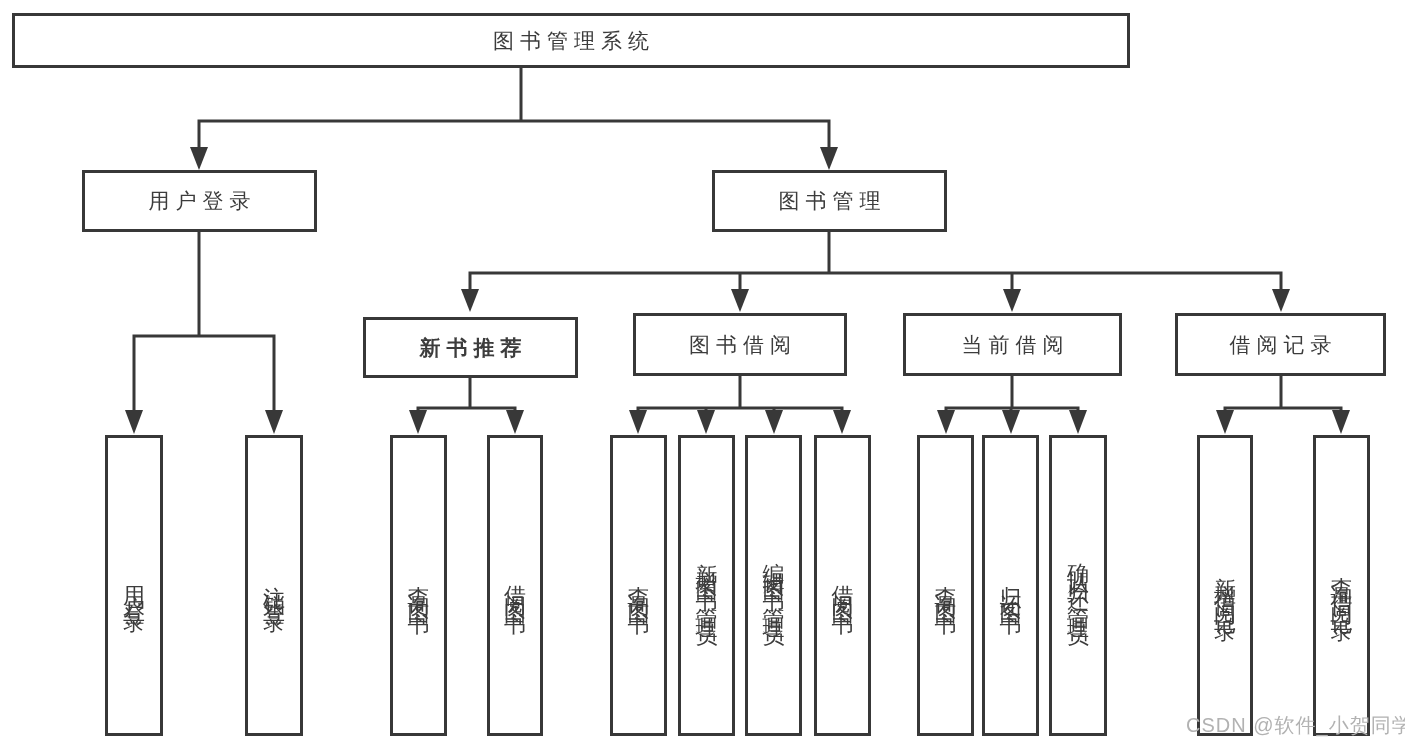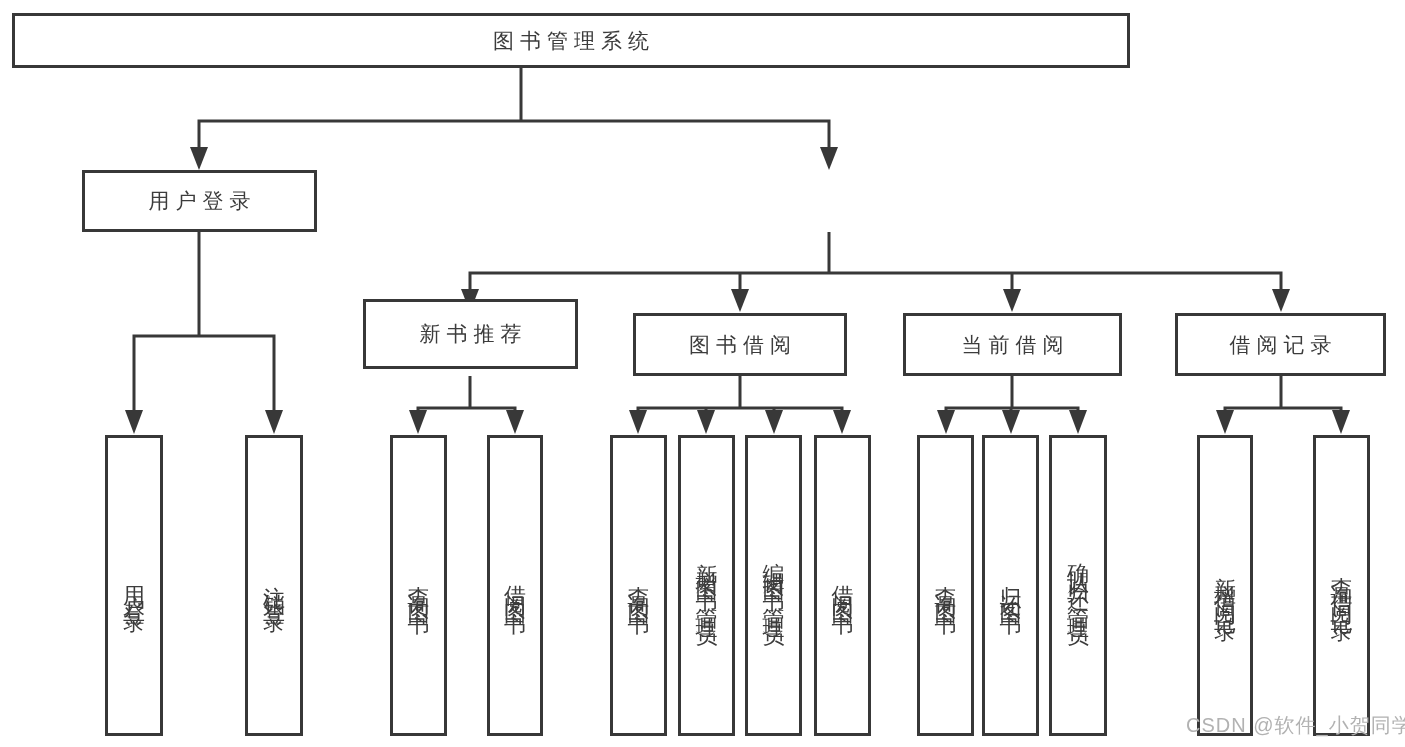--- a/index.html
+++ b/index.html
@@ -103,22 +103,23 @@
     <g>
       <path class="connector" d="M1281 376 V408 M1225 412 V408 H1341 V412"></path>
       <polygon class="arrowhead" points="1216,410 1234,410 1225,434"></polygon>
       <polygon class="arrowhead" points="1332,410 1350,410 1341,434"></polygon>
     </g>
   </svg>
 
   <div class="hbox" style="left:12px;top:13px;width:1118px;height:55px;">图书管理系统</div>
 
   <div class="hbox" style="left:82px;top:170px;width:235px;height:62px;">用户登录</div>
+  <div class="hbox" style="left:712px;top:170px;width:235px;height:62px;">图书管理</div>
 
-  <div class="hbox" style="left:363px;top:299px;width:215px;height:70px;">新书推荐</div>
+  <div class="hbox" style="left:363px;top:317px;width:215px;height:61px;font-weight:bold;">新书推荐</div>
   <div class="hbox" style="left:633px;top:313px;width:214px;height:63px;font-family:Liberation Serif, serif;">图书借阅</div>
   <div class="hbox" style="left:903px;top:313px;width:219px;height:63px;">当前借阅</div>
   <div class="hbox" style="left:1175px;top:313px;width:211px;height:63px;">借阅记录</div>
 
   <div class="vbox" style="left:105px;width:58px;">
     <span>用户登录</span>
   </div>
   <div class="vbox" style="left:245px;width:58px;">
     <span>注销登录</span>
   </div>

